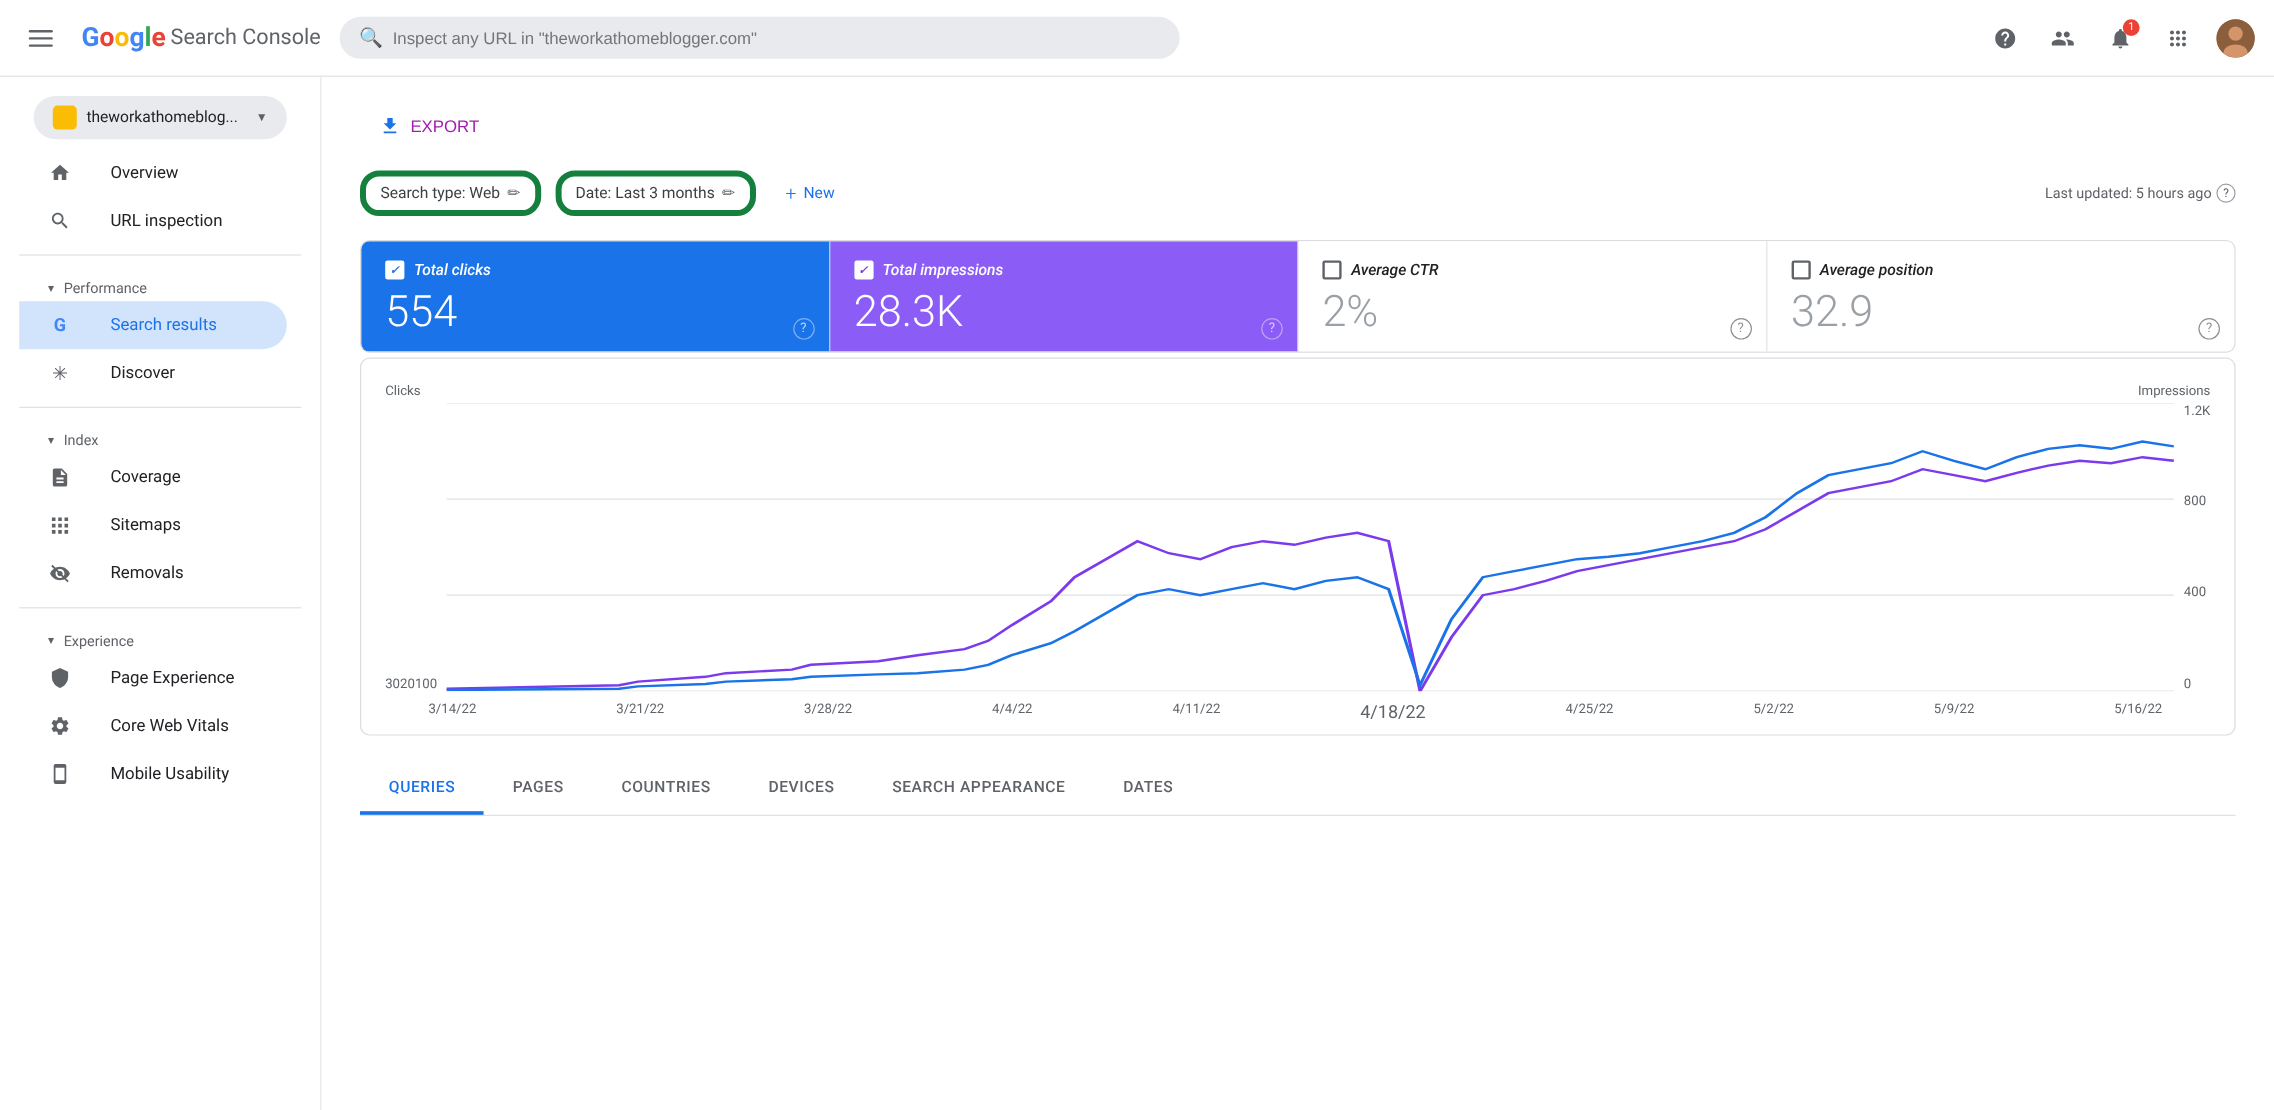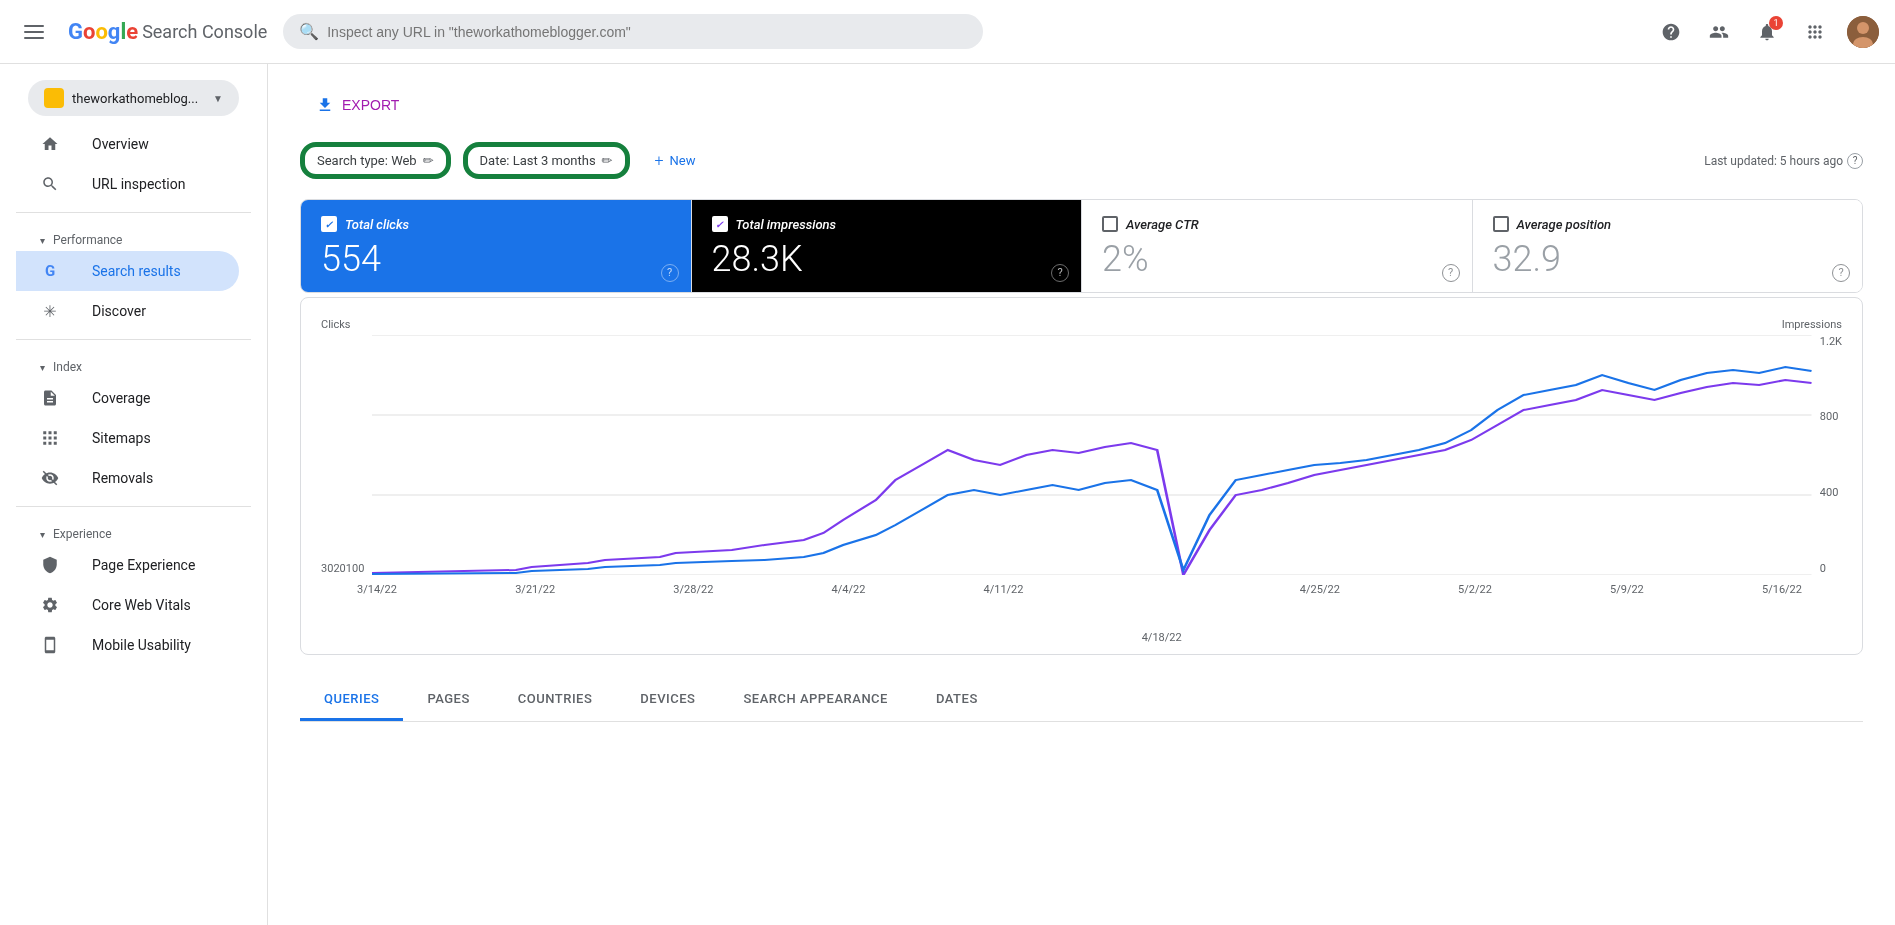--- a/index.html
+++ b/index.html
@@ -54,21 +54,21 @@
     .filters-row { display: flex; align-items: center; gap: 12px; margin-bottom: 20px; }
     .filter-chip { display: flex; align-items: center; gap: 6px; padding: 6px 12px; border: 5px solid #15803d; border-radius: 16px; cursor: pointer; font-size: 13px; color: #3c4043; background: #fff; }
     .add-filter { display: flex; align-items: center; gap: 6px; padding: 6px 12px; border: 1px solid transparent; cursor: pointer; font-size: 13px; color: #1a73e8; background: transparent; }
     .last-updated { margin-left: auto; font-size: 12px; color: #5f6368; display: flex; align-items: center; gap: 4px; }
 
     
     .metrics-row { display: flex; margin-bottom: 4px; border: 1px solid #dadce0; border-radius: 8px; overflow: hidden; }
     .metric-card { flex: 1; padding: 16px 20px 12px; border-right: 1px solid #dadce0; cursor: pointer; position: relative; }
     .metric-card:last-child { border-right: none; }
     .metric-card.active-blue { background: #1a73e8; color: #fff; }
-    .metric-card.active-purple { background: #000000; color: #fff; }
+    .metric-card.active-purple { background: #8b5cf6; color: #fff; }
     .metric-card.inactive { background: #fff; color: #202124; }
 
     .metric-header { display: flex; align-items: center; gap: 8px; margin-bottom: 8px; font-style: italic; }
     .metric-checkbox { width: 16px; height: 16px; border: 2px solid currentColor; border-radius: 2px; display: flex; align-items: center; justify-content: center; flex-shrink: 0; }
     .metric-checkbox.checked { background: currentColor; }
     .metric-checkbox.checked::after { content: '✓'; font-size: 10px; color: #1a73e8; font-weight: bold; }
     .active-blue .metric-checkbox.checked::after { color: #1a73e8; }
     .active-purple .metric-checkbox.checked::after { color: #7c3aed; }
     .metric-label { font-size: 13px; font-weight: 500; }
     .active-blue .metric-label { color: #fff; }
@@ -451,21 +451,21 @@
             <span style="font-size:11px;color:#5f6368;">0</span>
           </div>
         </div>
 
         <div style="display:flex;justify-content:space-between;padding:4px 40px 0 36px;margin-top:4px;">
           <span style="font-size:11px;color:#5f6368;">3/14/22</span>
           <span style="font-size:11px;color:#5f6368;">3/21/22</span>
           <span style="font-size:11px;color:#5f6368;">3/28/22</span>
           <span style="font-size:11px;color:#5f6368;">4/4/22</span>
           <span style="font-size:11px;color:#5f6368;">4/11/22</span>
-          <span style="font-size:11px;color:#5f6368;margin-top:48px;">4/18/22</span>
+          <span style="font-size:15px;color:#5f6368;">4/18/22</span>
           <span style="font-size:11px;color:#5f6368;">4/25/22</span>
           <span style="font-size:11px;color:#5f6368;">5/2/22</span>
           <span style="font-size:11px;color:#5f6368;">5/9/22</span>
           <span style="font-size:11px;color:#5f6368;">5/16/22</span>
         </div>
       </div>
 
       <div class="tabs-row">
         <div class="tab active">
           <span>QUERIES</span>

